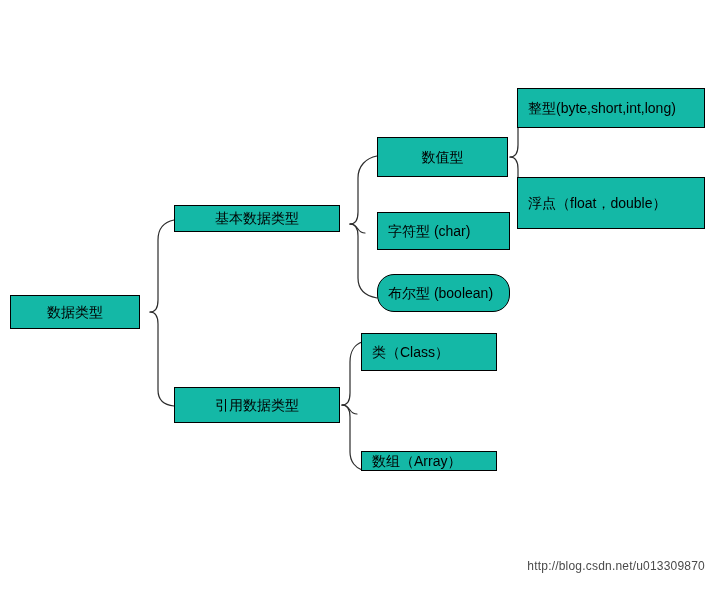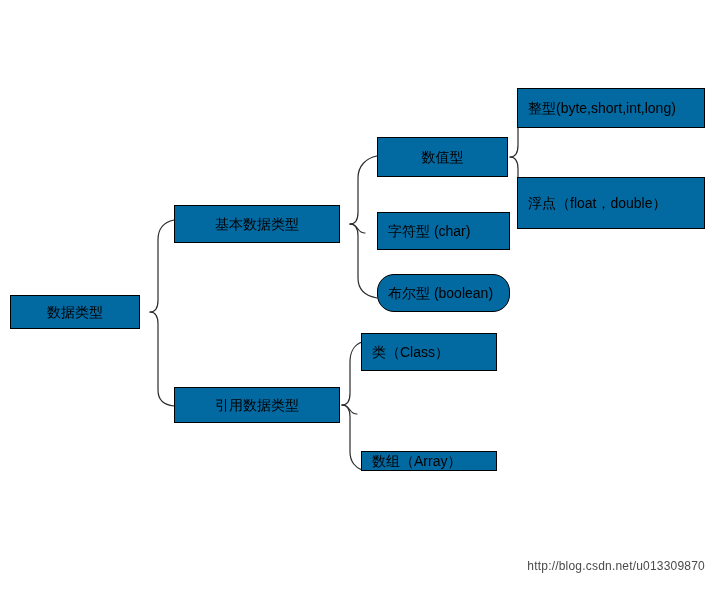--- a/index.html
+++ b/index.html
@@ -23,21 +23,21 @@
     position: absolute;
     left: 0;
     top: 0;
     width: 711px;
     height: 589px;
     pointer-events: none;
   }
   .node {
     position: absolute;
     box-sizing: border-box;
-    background: #0369a1;
+    background: #14b8a6;
     border: 1px solid #000000;
     display: flex;
     align-items: center;
     color: #000000;
     font-size: 14px;
     line-height: 1.15;
     white-space: nowrap;
     z-index: 2;
   }
   .node.center { justify-content: center; }
@@ -75,21 +75,21 @@
       <path d="M342,405 C346,405 348,407 350,410 C352,413 354,414 357,414"></path>
       <path d="M342,405 C348,405 350,411 350,417 L350,452 C350,462 356,468 362,470"></path>
 
     </g>
   </svg>
 
   <div class="node center" style="left:10px; top:295px; width:130px; height:34px;">
     <span>数据类型</span>
   </div>
 
-  <div class="node center" style="left:174px; top:205px; width:166px; height:38px;">
+  <div class="node center" style="left:174px; top:205px; width:166px; height:27px;">
     <span>基本数据类型</span>
   </div>
 
   <div class="node center" style="left:174px; top:387px; width:166px; height:36px;text-align:right;">
     <span>引用数据类型</span>
   </div>
 
   <div class="node left" style="left:377px; top:212px; width:133px; height:38px;">
     <span>字符型 (char)</span>
   </div>

